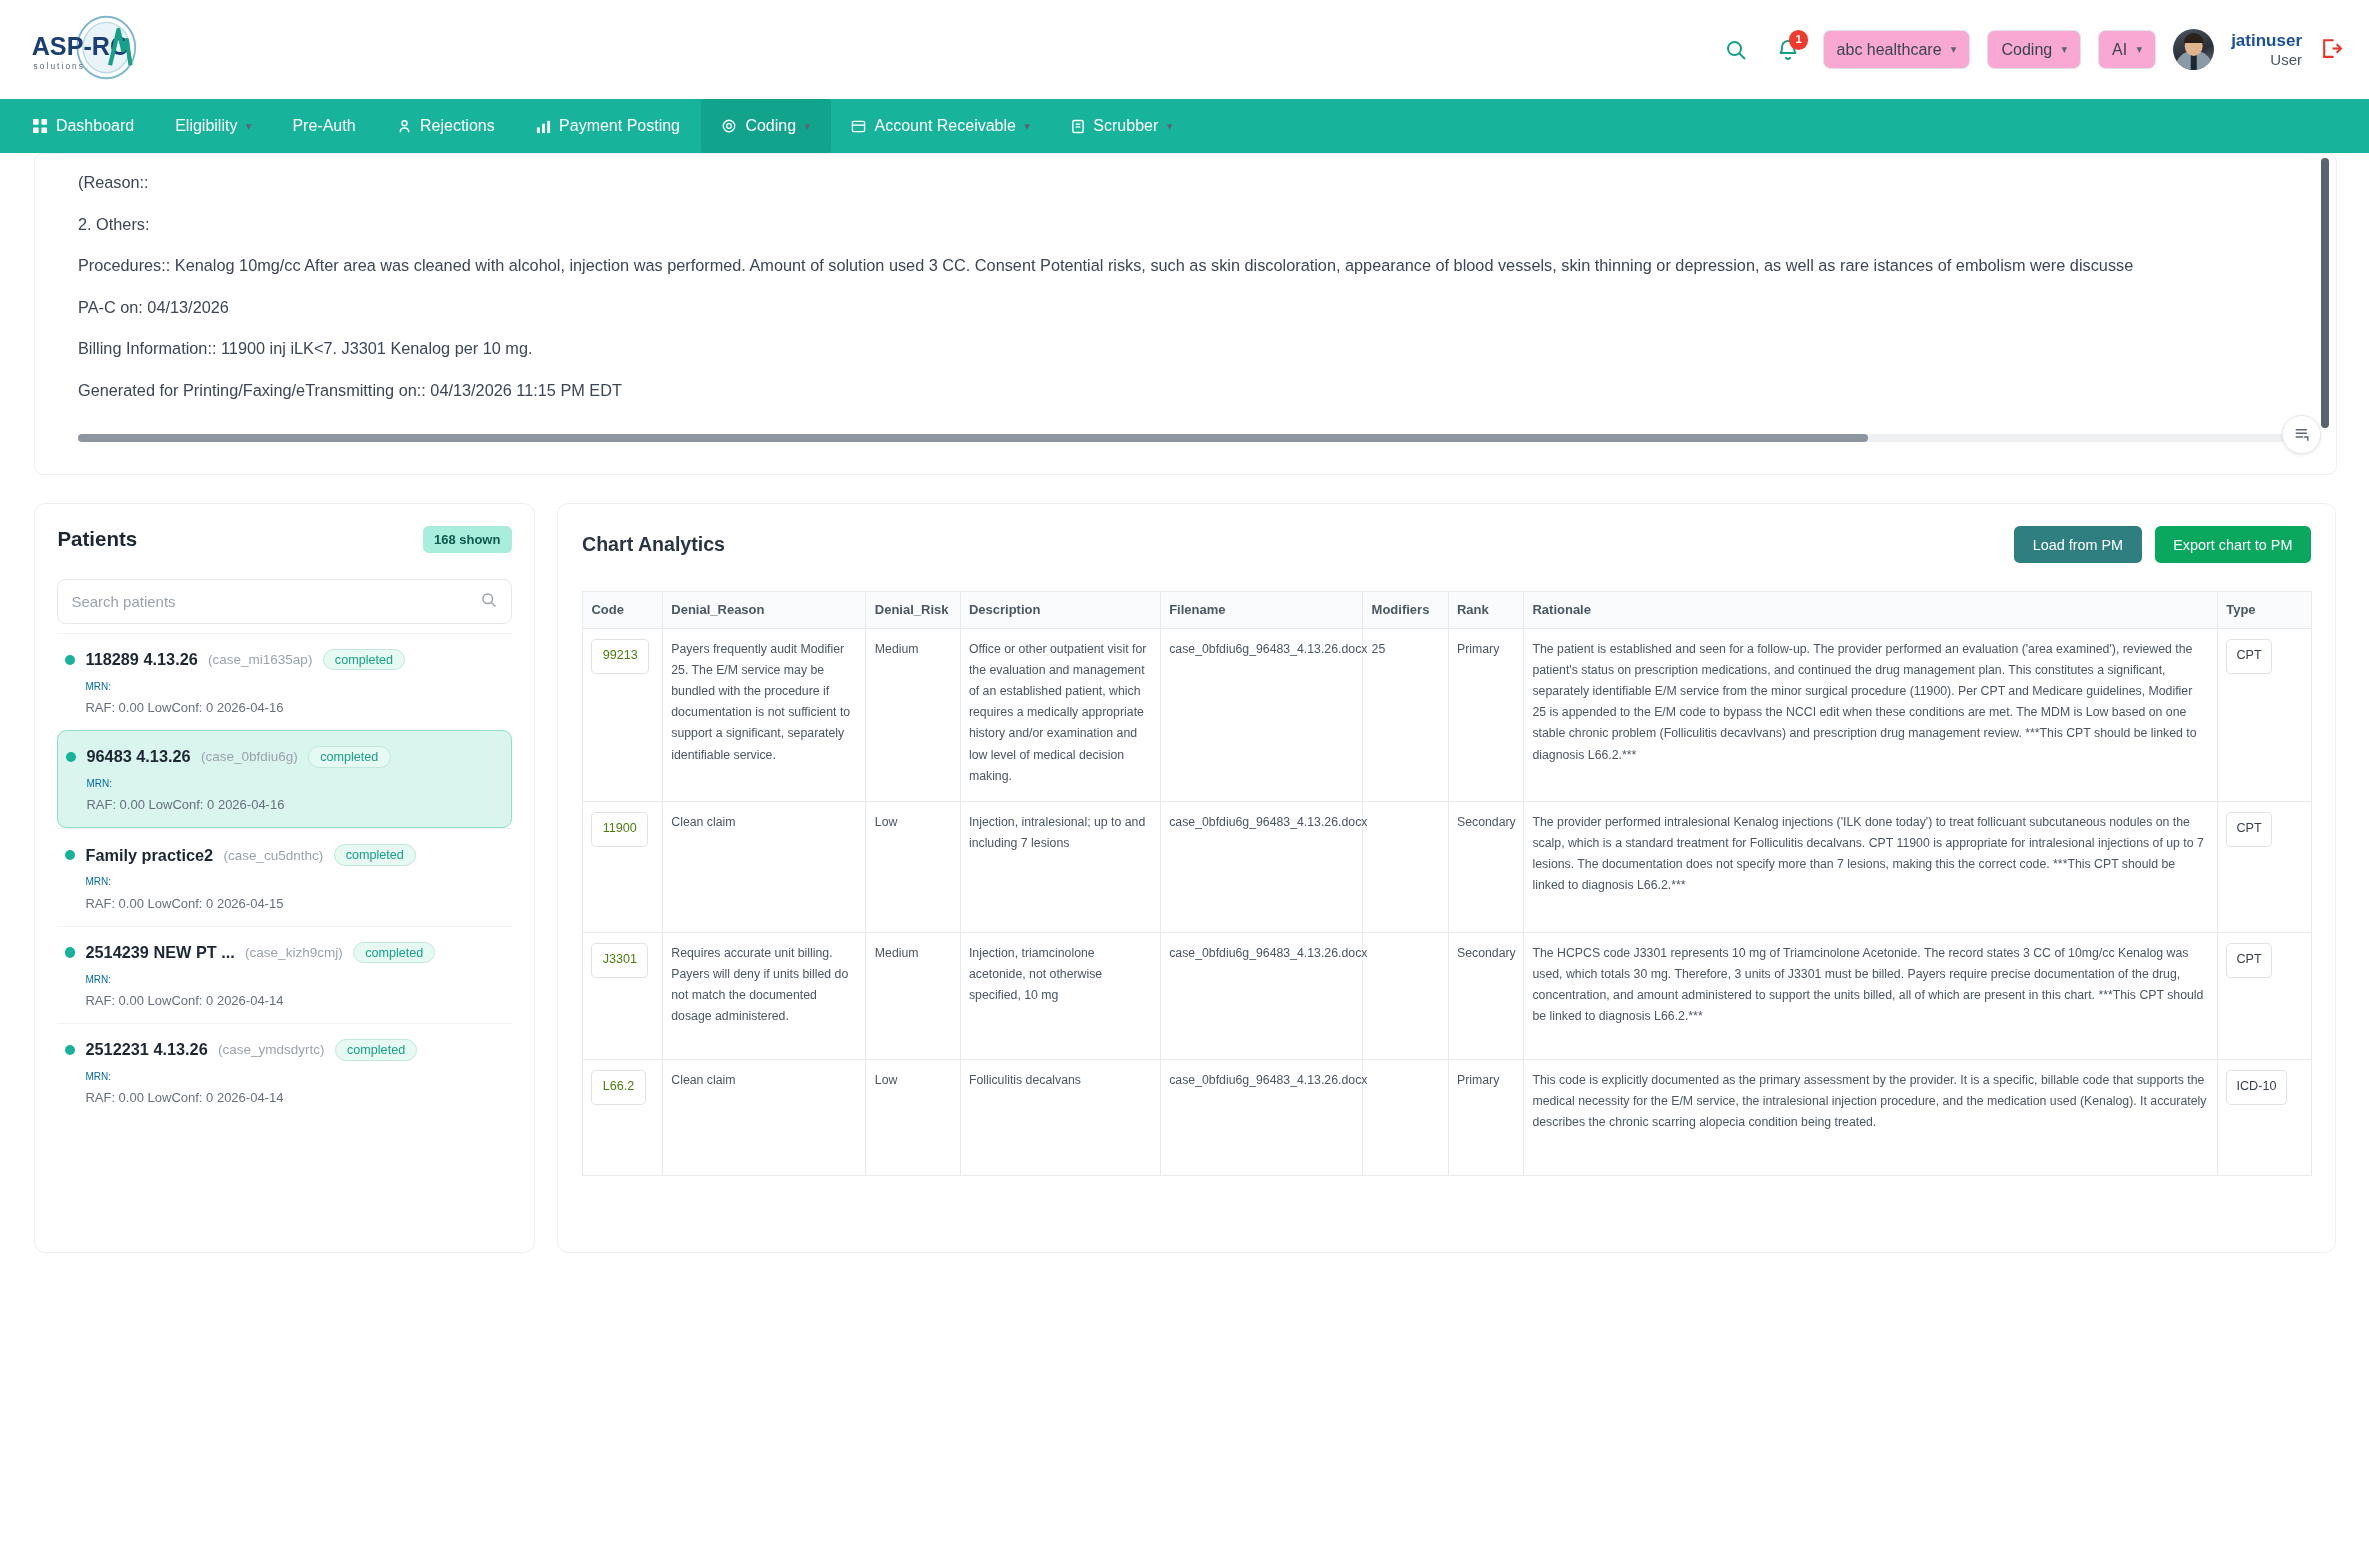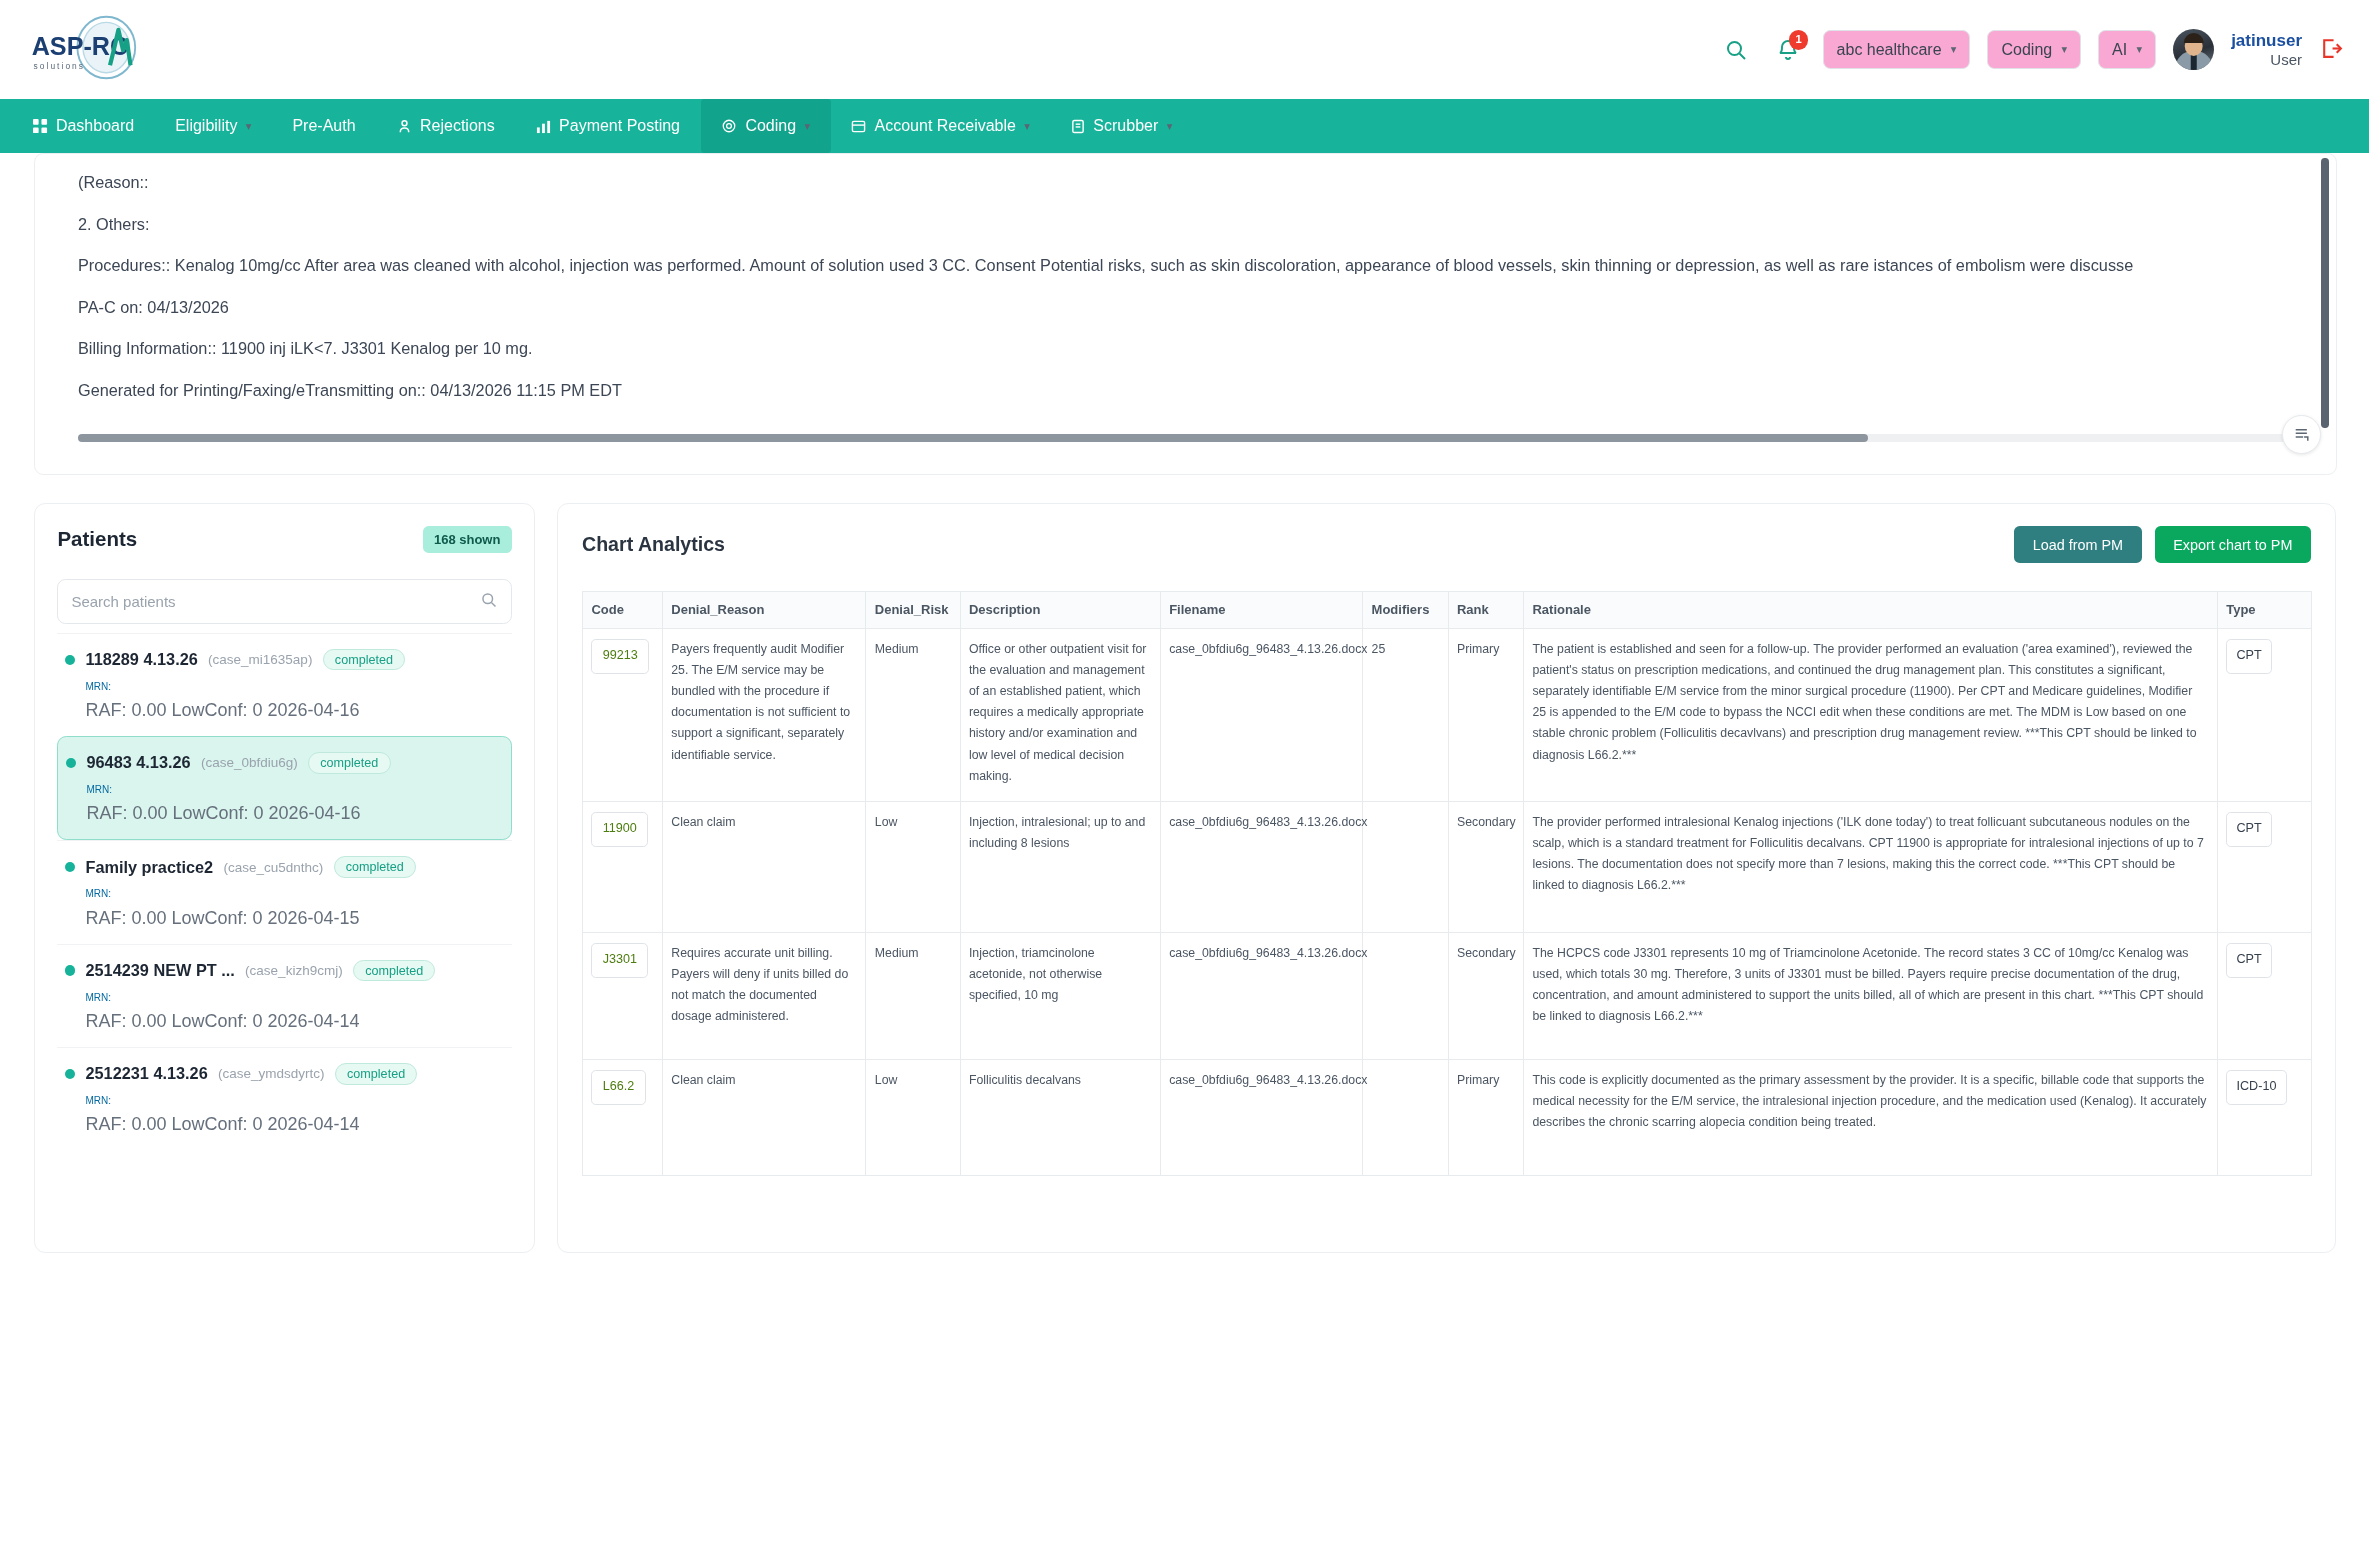--- a/index.html
+++ b/index.html
@@ -159,21 +159,21 @@
   }
   .prow-top { display: flex; align-items: center; gap: 10.3px; }
   .dot { width: 10.3px; height: 10.3px; border-radius: 50%; background: #16b39a; flex: none; }
   .pname { font-size: 16.3px; font-weight: 700; color: #1d2633; white-space: nowrap; }
   .pcase { font-size: 13.5px; color: #9aa3ad; white-space: nowrap; }
   .pill-completed {
     font-size: 12.6px; color: #16a085; background: #e7f9f3;
     border: 0.9px solid #bfe9dd; border-radius: 11.2px; padding: 2.8px 11.2px; white-space: nowrap;
   }
   .pmrn { font-size: 10px; color: #0369a1; margin: 10.3px 0 0 20.5px; }
-  .pmeta { font-size: 18px; color: #66707c; margin: 8.4px 0 0 20.5px; white-space: nowrap; }
+  .pmeta { font-size: 13px; color: #66707c; margin: 8.4px 0 0 20.5px; white-space: nowrap; }
 
   
   .chart-card {
     position: absolute; left: 557px; top: 0;
     width: 1779px; height: 750px;
     background: #fff; border: 0.9px solid #eceff2; border-radius: 11.2px;
     padding: 22.4px 24px;
   }
   .chart-head { display: flex; align-items: center; margin-bottom: 28px; }
   .chart-title { font-size: 19.6px; font-weight: 600; color: #2b3542; }
@@ -484,21 +484,21 @@
             <td>case_0bfdiu6g_96483_4.13.26.docx</td>
             <td>25</td>
             <td>Primary</td>
             <td>The patient is established and seen for a follow-up. The provider performed an evaluation ('area examined'), reviewed the patient's status on prescription medications, and continued the drug management plan. This constitutes a significant, separately identifiable E/M service from the minor surgical procedure (11900). Per CPT and Medicare guidelines, Modifier 25 is appended to the E/M code to bypass the NCCI edit when these conditions are met. The MDM is Low based on one stable chronic problem (Folliculitis decavlvans) and prescription drug management review. ***This CPT should be linked to diagnosis L66.2.***</td>
             <td><span class="type-box">CPT</span></td>
           </tr>
           <tr class="r2">
             <td><span class="code-box">11900</span></td>
             <td>Clean claim</td>
             <td>Low</td>
-            <td>Injection, intralesional; up to and including 8 lesions</td>
+            <td>Injection, intralesional; up to and including 7 lesions</td>
             <td>case_0bfdiu6g_96483_4.13.26.docx</td>
             <td></td>
             <td>Secondary</td>
             <td>The provider performed intralesional Kenalog injections ('ILK done today') to treat follicuant subcutaneous nodules on the scalp, which is a standard treatment for Folliculitis decalvans. CPT 11900 is appropriate for intralesional injections of up to 7 lesions. The documentation does not specify more than 7 lesions, making this the correct code. ***This CPT should be linked to diagnosis L66.2.***</td>
             <td><span class="type-box">CPT</span></td>
           </tr>
           <tr class="r3">
             <td><span class="code-box">J3301</span></td>
             <td>Requires accurate unit billing. Payers will deny if units billed do not match the documented dosage administered.</td>
             <td>Medium</td>

